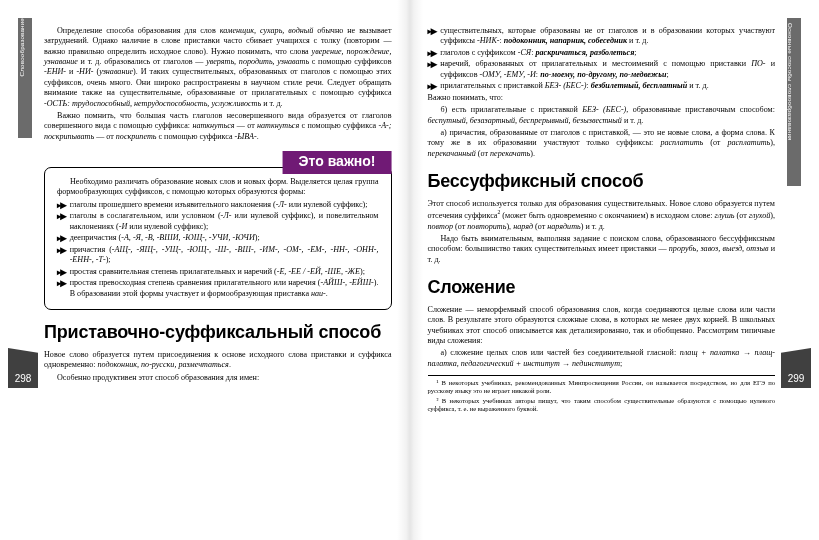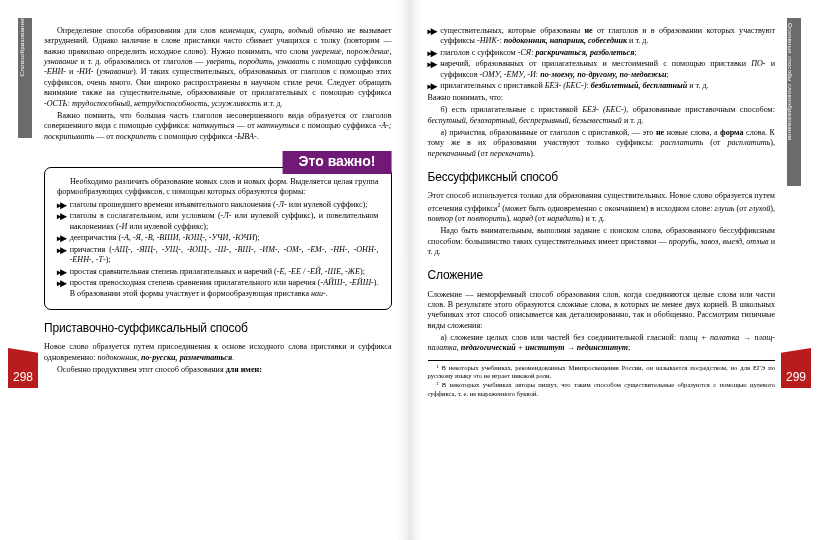--- a/index.html
+++ b/index.html
@@ -79,49 +79,49 @@
     writing-mode: vertical-rl;
     padding-top: 5px;
   }
 
   
   .corner {
     position: absolute;
     bottom: 16px;
     width: 30px;
     height: 40px;
-    background: #b91c1c;
+    background: #404040;
     color: #fff;
     font-family: "Liberation Sans", sans-serif;
-    font-size: 12px;
+    font-size: 10px;
     display: flex;
     align-items: flex-end;
     justify-content: center;
     padding-bottom: 4px;
     box-sizing: border-box;
   }
   .corner.left-corner  { left: 8px;  clip-path: polygon(0 0, 100% 12%, 100% 100%, 0 100%); }
   .corner.right-corner { right: 8px; clip-path: polygon(0 12%, 100% 0, 100% 100%, 0 100%); }
 
   .col {
     font-size: 8.1px;
     line-height: 1.28;
     text-align: justify;
     color: #000;
   }
   p { margin: 0 0 2px 0; text-indent: 13px; }
   p.noind { text-indent: 0; }
   i, .it { font-style: italic; }
-  b, .bd { font-weight: bold; }
+  b, .bd { font-weight: normal; }
   .bi { font-weight: bold; font-style: italic; }
 
   h2 {
     font-family: "Liberation Sans", sans-serif;
-    font-size: 12px;
-    font-weight: normal;
+    font-size: 18px;
+    font-weight: bold;
     margin: 11px 0 6px 0;
     letter-spacing: -0.2px;
   }
 
   
   .important-wrap {
     margin: 9px 0 4px 0;
   }
   .important-label {
     background: #701a75;

